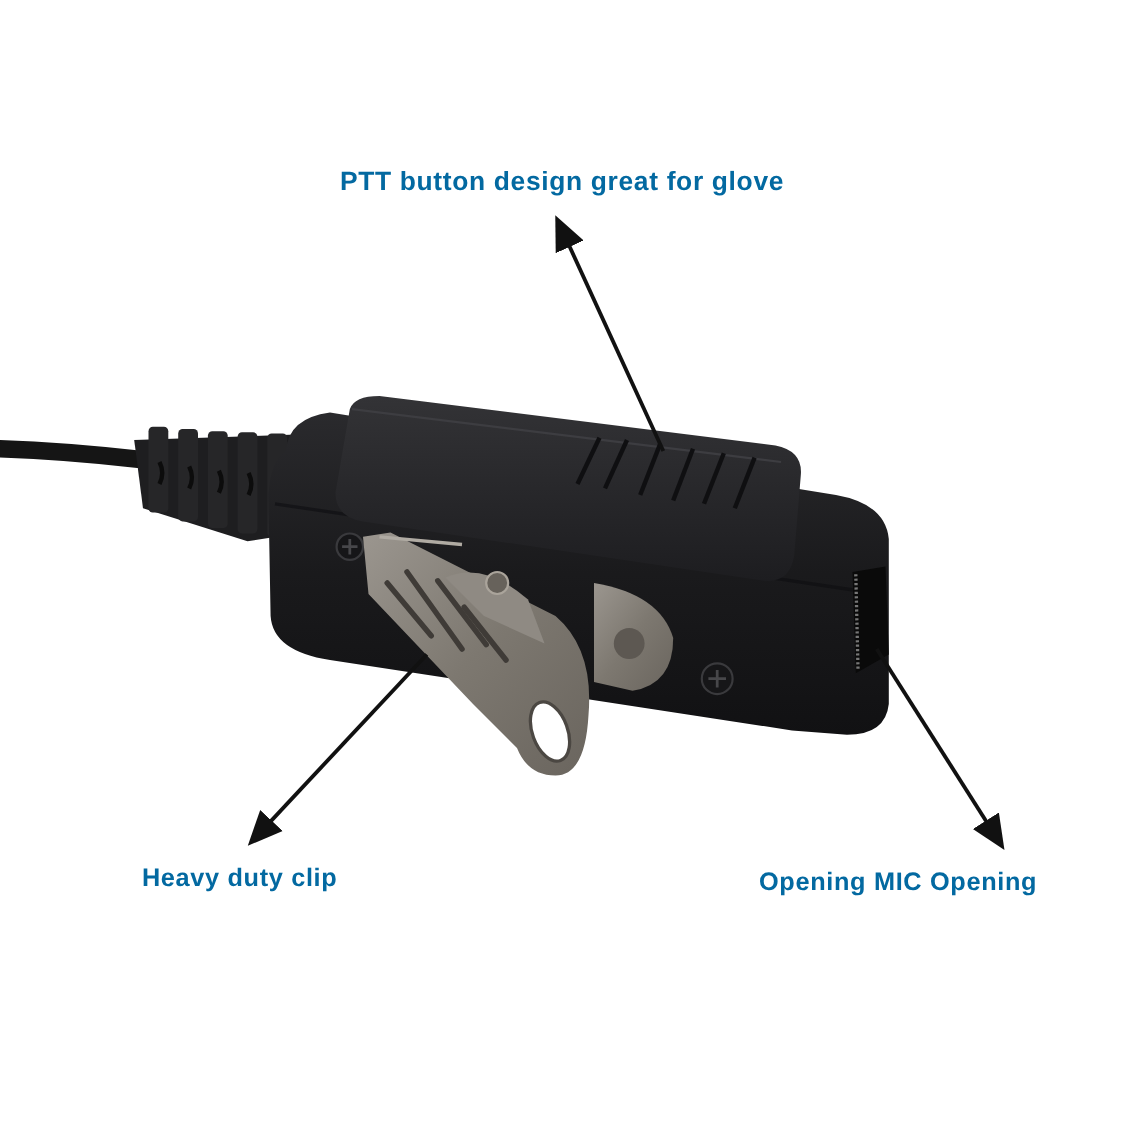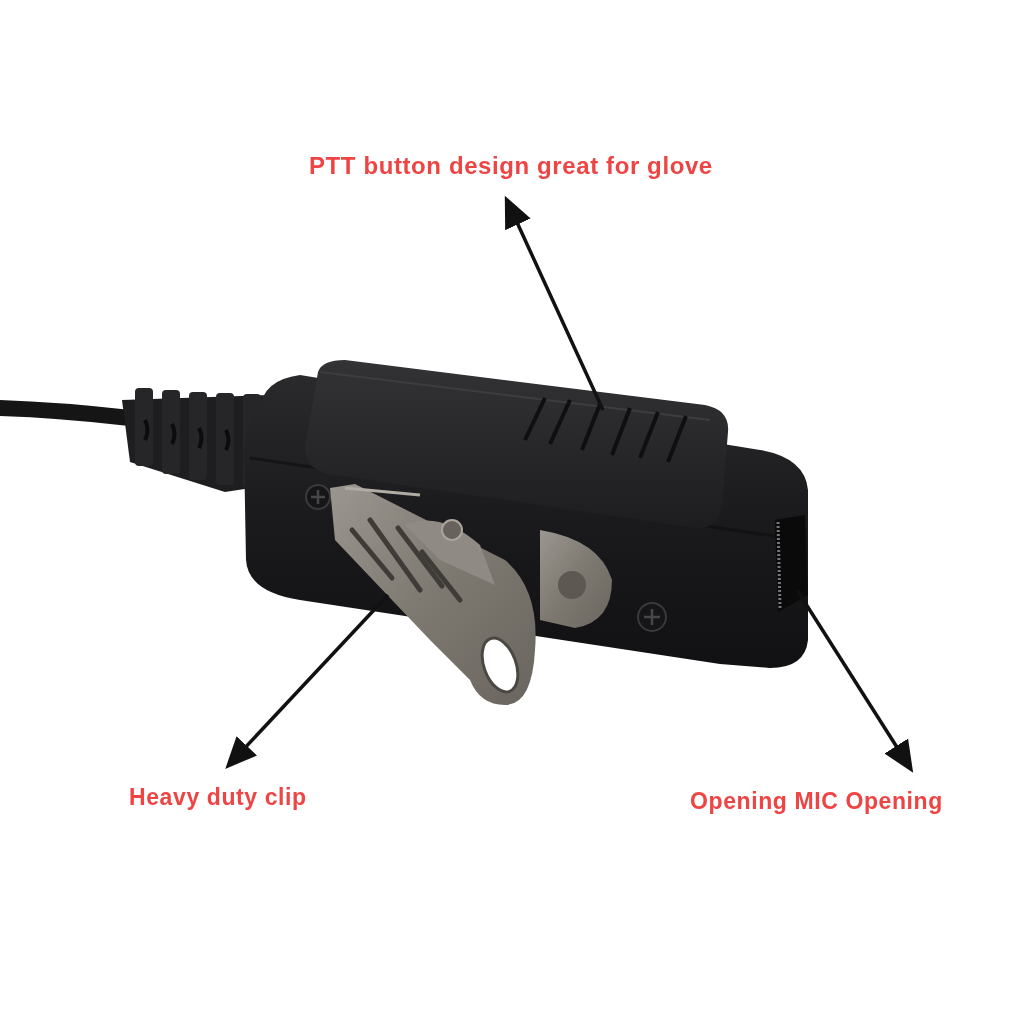--- a/index.html
+++ b/index.html
@@ -1,19 +1,19 @@
 <!DOCTYPE html>
 <html><head>
 <meta charset="utf-8">
 <style>
   html, body { margin: 0; padding: 0; background: #ffffff; }
   body { width: 1024px; height: 1024px; position: relative; overflow: hidden;
          font-family: "Liberation Sans", "DejaVu Sans", sans-serif; }
   .stage { position: absolute; left: 0; top: 0; width: 1024px; height: 1024px; }
-  .label { position: absolute; font-weight: bold; color: #ef4444; white-space: nowrap;
+  .label { position: absolute; font-weight: bold; color: #0369a1; white-space: nowrap;
            font-family: "Liberation Sans", "DejaVu Sans", sans-serif; letter-spacing: 0.6px; }
   .label-ptt { left: 309px; top: 152px; font-size: 24px; }
   .label-clip { left: 129px; top: 784px; font-size: 23px; }
   .label-mic { left: 690px; top: 788px; font-size: 23px; }
   svg { position: absolute; left: 0; top: 0; }
 </style>
 </head>
 <body>
 
 <div class="stage">

